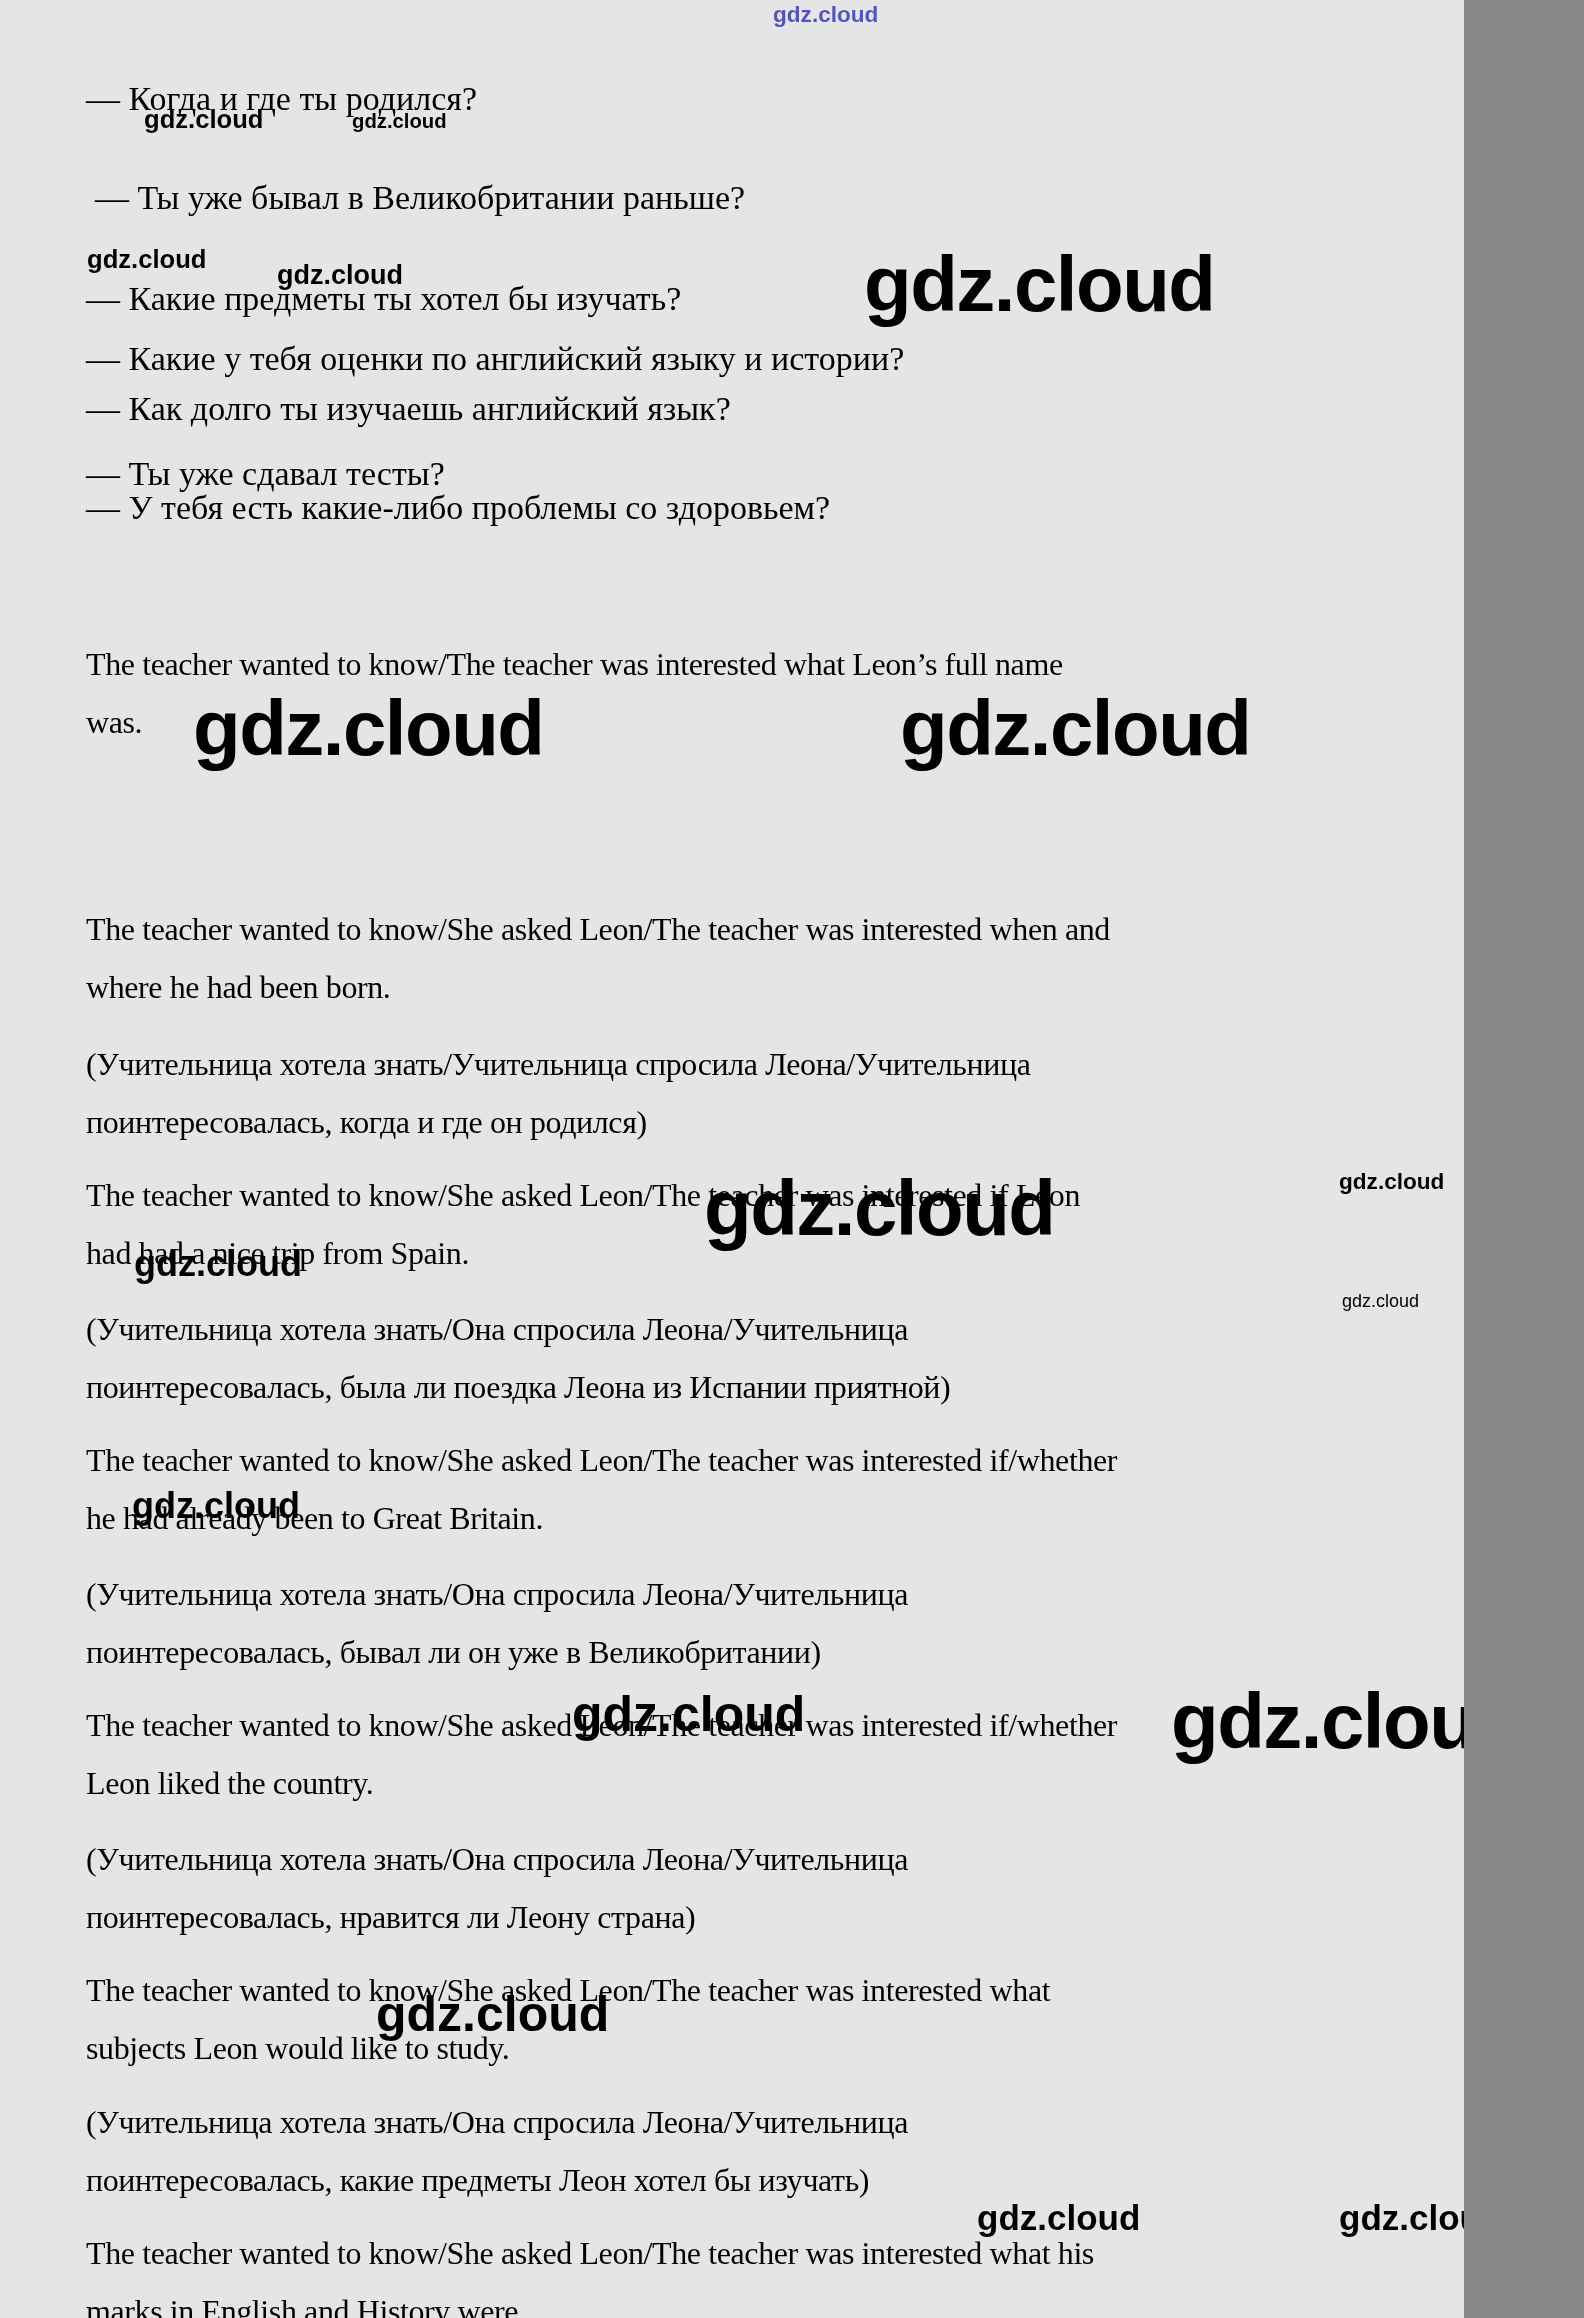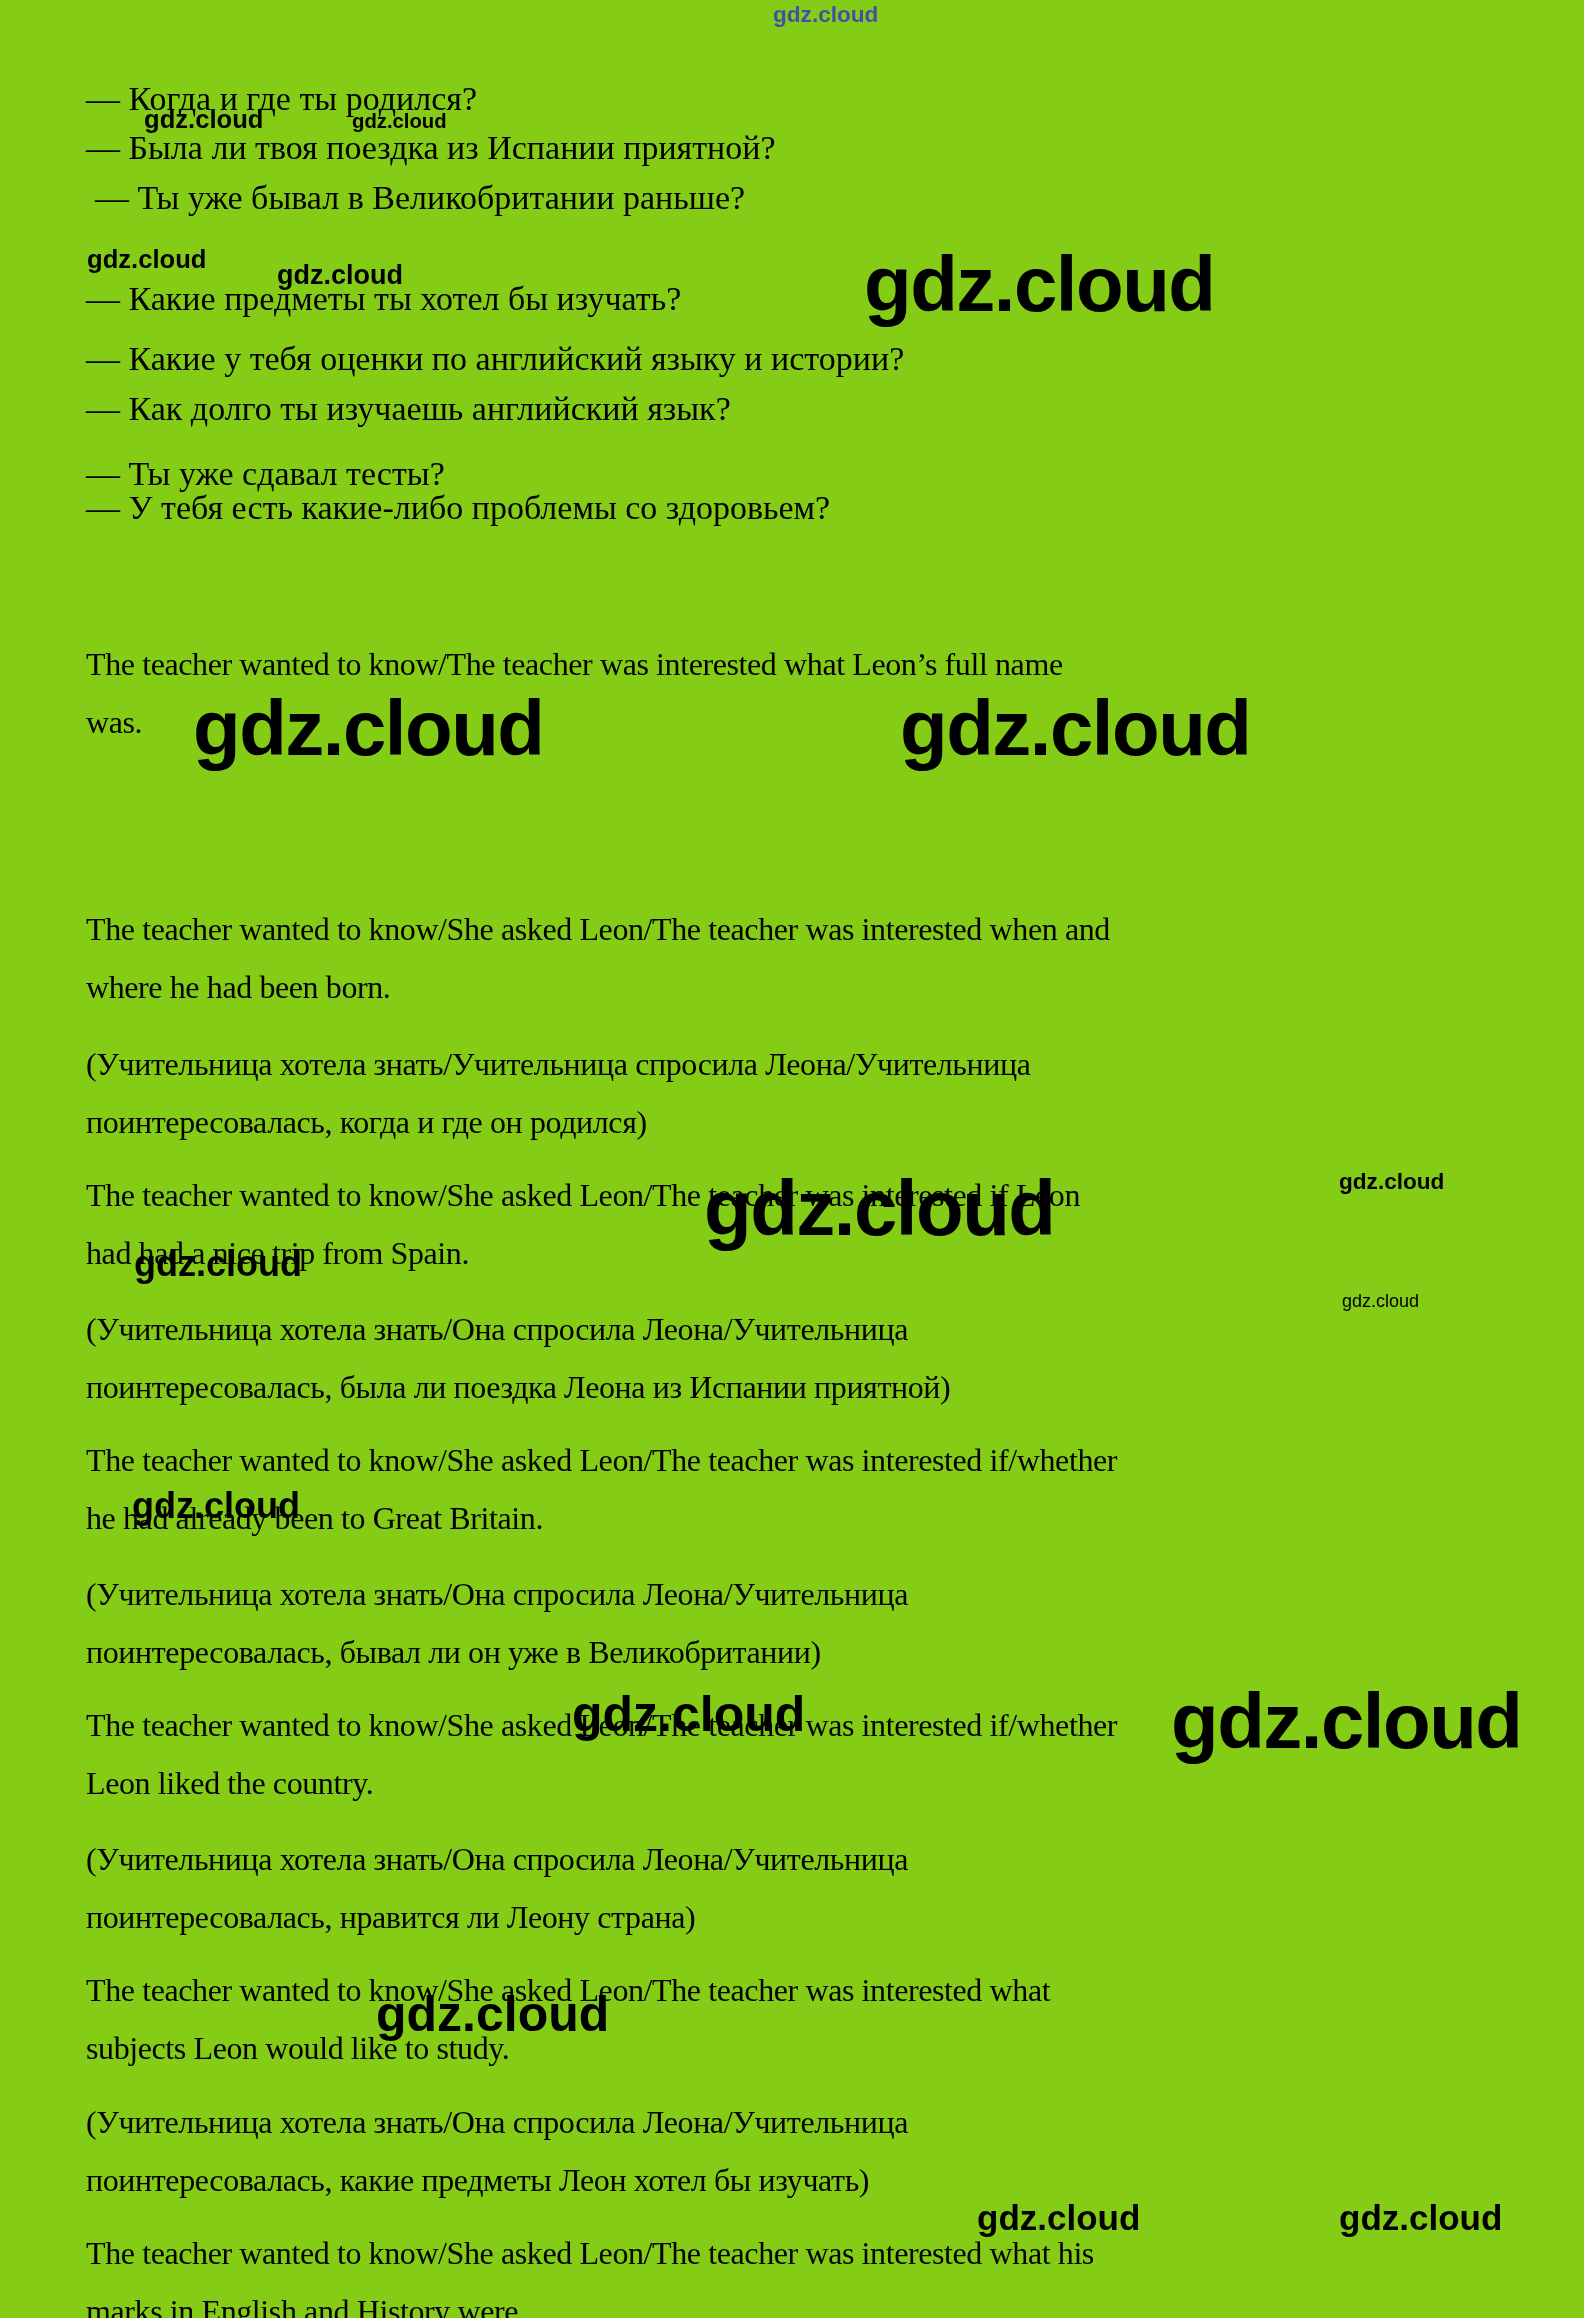--- a/index.html
+++ b/index.html
@@ -1,20 +1,20 @@
 <!DOCTYPE html>
 <html style="--wm-blue: #3a3ac0;font-size:12px"><head>
 <meta charset="utf-8">
 <style>
   html,body{margin:0;padding:0;background:#888;}
   .page{
     position:relative;
-    width:1584px;
+    width:1464px;
     height:2319px;
-    background:#84cc16;
+    background:#e5e5e5;
     overflow:hidden;
     font-family:"Liberation Serif", serif;
     color:#000;
   }
   
   .qline{
     position:absolute;
     left:86px;
     font-size:34px;
     line-height:50px;
@@ -54,21 +54,20 @@
   .wm-mid3{font-size:35px;font-weight:600;}
 </style>
 </head>
 <body>
 
 <div class="page">
 
   <span class="wm wm-top" style="left:773px;top:1.5px;">gdz.cloud</span>
 
   <div class="qline" style="top:74px;">— Когда и где ты родился?</div>
-  <div class="qline" style="top:123px;">— Была ли твоя поездка из Испании приятной?</div>
   <div class="qline" style="top:173px;margin-left:9px;">— Ты уже бывал в Великобритании раньше?</div>
   <div class="qline" style="top:274px;">— Какие предметы ты хотел бы изучать?</div>
   <div class="qline" style="top:334px;">— Какие у тебя оценки по английский языку и истории?</div>
   <div class="qline" style="top:384px;">— Как долго ты изучаешь английский язык?</div>
   <div class="qline" style="top:433px;margin-top:16px;">— Ты уже сдавал тесты?</div>
   <div class="qline" style="top:483px;">— У тебя есть какие-либо проблемы со здоровьем?</div>
 
   <span class="wm wm-sm" style="left:144px;top:105px;">gdz.cloud</span>
   <span class="wm wm-sm2" style="left:352px;top:110px;">gdz.cloud</span>
   <span class="wm wm-sm" style="left:87px;top:245px;">gdz.cloud</span>

